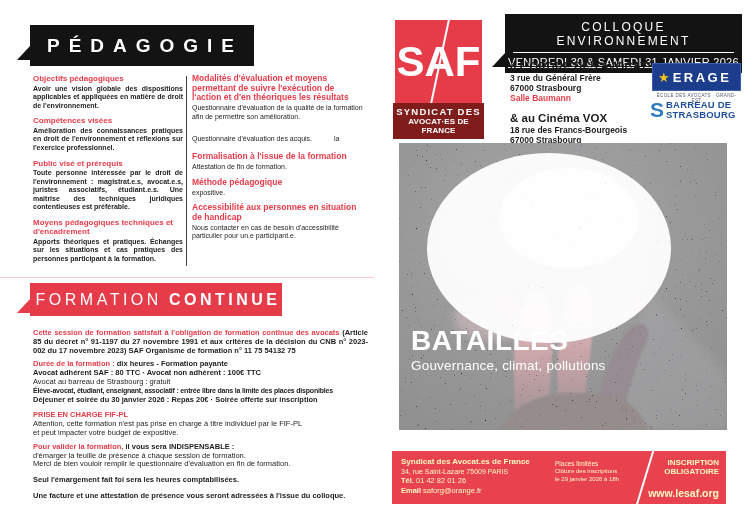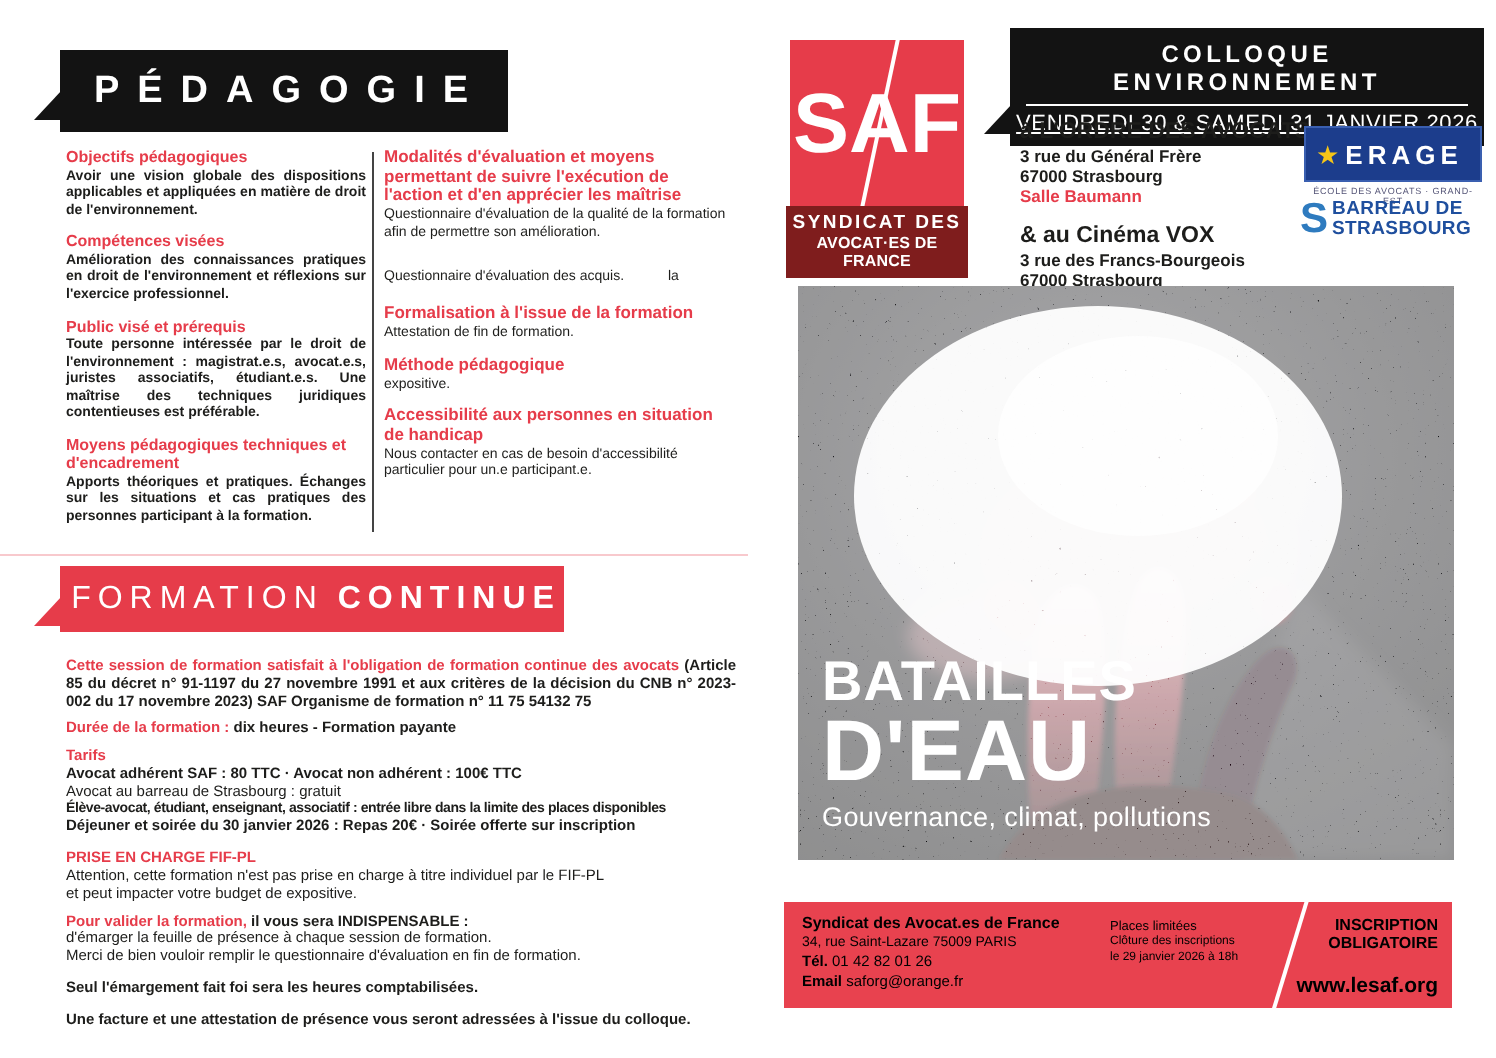--- a/index.html
+++ b/index.html
@@ -50,21 +50,21 @@
     transform:rotate(12deg);}
   .saf-black{background:#7f1d1d;color:#fff;text-align:center;width:91px;margin-left:-2px;
     padding:3px 0 4px 0;}
   .saf-l1{font-size:9.5px;font-weight:bold;letter-spacing:1.2px;line-height:11px;}
   .saf-l2{font-size:8px;font-weight:bold;letter-spacing:0.1px;line-height:9px;}
 
   #b-col{position:absolute;left:505px;top:14px;width:237px;background:#131313;color:#fff;
     padding:6px 0 5px 0;}
   #b-col .tail{position:absolute;left:-13px;bottom:6px;width:14px;height:15px;background:#131313;
     clip-path:polygon(100% 0,100% 100%,0 100%);}
-  .col-title{font-size:12px;font-weight:bold;letter-spacing:2.2px;text-align:center;
+  .col-title{font-size:12px;font-weight:normal;letter-spacing:2.2px;text-align:center;
     padding-bottom:4px;margin:0 8px;border-bottom:1px solid #fff;}
   .col-dates{font-size:11px;letter-spacing:0.3px;text-align:center;padding-top:3px;text-decoration:underline;}
 
   #venues{position:absolute;left:510px;top:60px;width:145px;}
   .venue-name{font-size:11.5px;font-weight:800;line-height:13px;}
   .venue-line{font-size:8.5px;font-weight:bold;line-height:10px;}
   .venue-room{font-size:8.5px;font-weight:bold;line-height:10px;color:#e63c4a;}
   .venue-gap{height:9px;}
 
   #erage{position:absolute;left:652px;top:63px;width:89px;}
@@ -82,21 +82,21 @@
   #photo svg{position:absolute;left:0;top:0;}
   .poster-text{position:absolute;left:12px;top:183px;color:#fff;}
   .t1{font-size:28px;font-weight:800;line-height:29px;letter-spacing:0.5px;}
   .t2{font-size:43px;font-weight:800;line-height:43px;letter-spacing:0.5px;}
   .t3{font-size:13.5px;font-weight:400;margin-top:3px;letter-spacing:0.2px;}
 
   
   #contact-h{position:absolute;left:399px;top:434px;font-size:15px;font-weight:800;color:#e63c4a;
     letter-spacing:0.6px;border-bottom:2px solid #e63c4a;padding-bottom:1px;margin-top:42px;}
   #contact-box{position:absolute;left:392px;top:451px;width:334px;height:53px;background:#e8424f;
-    color:#000000;overflow:hidden;}
+    color:#fef9c3;overflow:hidden;}
   .cb-left{position:absolute;left:9px;top:6px;}
   .cb-org{font-size:8px;font-weight:bold;line-height:10px;}
   .cb-addr{font-size:7px;line-height:9px;}
   .cb-line{font-size:7.5px;line-height:10px;}
   .cb-mid{position:absolute;left:163px;top:9px;}
   .cb-places{font-size:6.5px;line-height:8px;}
   .cb-clot{font-size:6px;line-height:7.5px;}
   .cb-diag{position:absolute;left:252px;top:-3px;width:1.5px;height:60px;background:#fff;
     transform:rotate(17deg);}
   .cb-right{position:absolute;right:7px;top:7px;text-align:right;font-size:8px;font-weight:bold;line-height:9px;}
@@ -119,21 +119,21 @@
     <div class="sec-b">Amélioration des connaissances pratiques en droit de l'environnement et réflexions sur l'exercice professionnel.</div>
     <div class="sec-h">Public visé et prérequis</div>
     <div class="sec-b">Toute personne intéressée par le droit de l'environnement : magistrat.e.s, avocat.e.s, juristes associatifs, étudiant.e.s. Une maîtrise des techniques juridiques contentieuses est préférable.</div>
     <div class="sec-h">Moyens pédagogiques techniques et d'encadrement</div>
     <div class="sec-b">Apports théoriques et pratiques. Échanges sur les situations et cas pratiques des personnes participant à la formation.</div>
   </div>
 
   <div class="vdivider"></div>
 
   <div class="col" id="ped-c2">
-    <div class="sec-h">Modalités d'évaluation et moyens permettant de suivre l'exécution de l'action et d'en apprécier les maîtrise</div>
+    <div class="sec-h">Modalités d'évaluation et moyens permettant de suivre l'exécution de l'action et d'en théoriques les résultats</div>
     <div class="sec-b">Questionnaire d'évaluation de la qualité de la formation afin de permettre son amélioration.</div>
     <div class="acquis-line">
       <span>Questionnaire d'évaluation des acquis.</span>
       <span class="acquis-extra">la</span>
     </div>
     <div class="sec-h">Formalisation à l'issue de la formation</div>
     <div class="sec-b">Attestation de fin de formation.</div>
     <div class="sec-h">Méthode pédagogique</div>
     <div class="sec-b">expositive.</div>
     <div class="sec-h">Accessibilité aux personnes en situation de handicap</div>
@@ -144,21 +144,20 @@
 
   <div class="banner" id="b-fc">
     <span class="tail"></span>
     <span class="fc-light">FORMATION</span>
     <span class="fc-bold">CONTINUE</span>
   </div>
 
   <div id="fc-body">
     <p class="just"><span class="red bold">Cette session de formation satisfait à l'obligation de formation continue des avocats </span><span class="bold">(Article 85 du décret n° 91-1197 du 27 novembre 1991 et aux critères de la décision du CNB n° 2023-002 du 17 novembre 2023) SAF Organisme de formation n° 11 75 54132 75</span></p>
     <p class="mt"><span class="red bold">Durée de la formation : </span><span class="bold">dix heures - Formation payante</span></p>
-    <p class="red bold mt">Tarifs</p>
     <p class="bold">Avocat adhérent SAF : 80 TTC · Avocat non adhérent : 100€ TTC</p>
     <p>Avocat au barreau de Strasbourg : gratuit</p>
     <p class="bold xl">Élève-avocat, étudiant, enseignant, associatif : entrée libre dans la limite des places disponibles</p>
     <p class="bold">Déjeuner et soirée du 30 janvier 2026 : Repas 20€ · Soirée offerte sur inscription</p>
     <p class="red bold mt2">PRISE EN CHARGE FIF-PL</p>
     <p>Attention, cette formation n'est pas prise en charge à titre individuel par le FIF-PL</p>
     <p>et peut impacter votre budget de expositive.</p>
     <p class="mt"><span class="red bold">Pour valider la formation,</span><span class="bold"> il vous sera INDISPENSABLE :</span></p>
     <p>d'émarger la feuille de présence à chaque session de formation.</p>
     <p>Merci de bien vouloir remplir le questionnaire d'évaluation en fin de formation.</p>
@@ -183,21 +182,21 @@
     <div class="col-dates">VENDREDI 30 &amp; SAMEDI 31 JANVIER 2026</div>
   </div>
 
   <div id="venues">
     <div class="venue-name">à L'ORDRE DES AVOCATS</div>
     <div class="venue-line">3 rue du Général Frère</div>
     <div class="venue-line">67000 Strasbourg</div>
     <div class="venue-room">Salle Baumann</div>
     <div class="venue-gap"></div>
     <div class="venue-name">&amp; au Cinéma VOX</div>
-    <div class="venue-line">3 rue des Francs-Bourgeois</div>
+    <div class="venue-line">18 rue des Francs-Bourgeois</div>
     <div class="venue-line">67000 Strasbourg</div>
   </div>
 
   <div id="erage">
     <div class="erage-box">
       <span class="erage-star">★</span>
       <span class="erage-name">ERAGE</span>
     </div>
     <div class="erage-cap">ÉCOLE DES AVOCATS · GRAND-EST</div>
   </div>
@@ -250,21 +249,20 @@
       <path d="M118 287 C112 230 115 182 124 160 C130 146 147 146 151 161 C157 186 152 236 146 287 Z" fill="url(#fingerGrad)" filter="url(#soft2)"></path>
       <path d="M162 287 C155 232 159 176 169 151 C175 135 191 139 193 157 C197 188 187 240 181 287 Z" fill="url(#fingerGrad)" filter="url(#soft2)"></path>
       <path d="M195 287 C200 240 212 205 232 185 C244 174 254 186 247 200 C236 224 226 255 222 287 Z" fill="#17060a" filter="url(#soft2)"></path>
       <path d="M100 287 C120 250 170 244 215 254 C240 260 250 287 250 287 Z" fill="#120406" filter="url(#soft2)"></path>
       <rect x="0" y="0" width="328" height="287" fill="#ffffff" filter="url(#spray2)" opacity="0.55"></rect>
       <ellipse cx="150" cy="105" rx="122" ry="95" fill="#ffffff" filter="url(#spray)" opacity="0.95"></ellipse>
       <ellipse cx="170" cy="75" rx="70" ry="50" fill="#ffffff" filter="url(#spray)" opacity="0.8"></ellipse>
     </svg>
     <div class="poster-text">
       <div class="t1">BATAILLES</div>
-      <div class="t2">D'EAU</div>
       <div class="t3">Gouvernance, climat, pollutions</div>
     </div>
   </div>
 
   <div id="contact-h">RENSEIGNEMENTS ET INSCRIPTIONS</div>
 
   <div id="contact-box">
     <div class="cb-left">
       <div class="cb-org">Syndicat des Avocat.es de France</div>
       <div class="cb-addr">34, rue Saint-Lazare 75009 PARIS</div>

